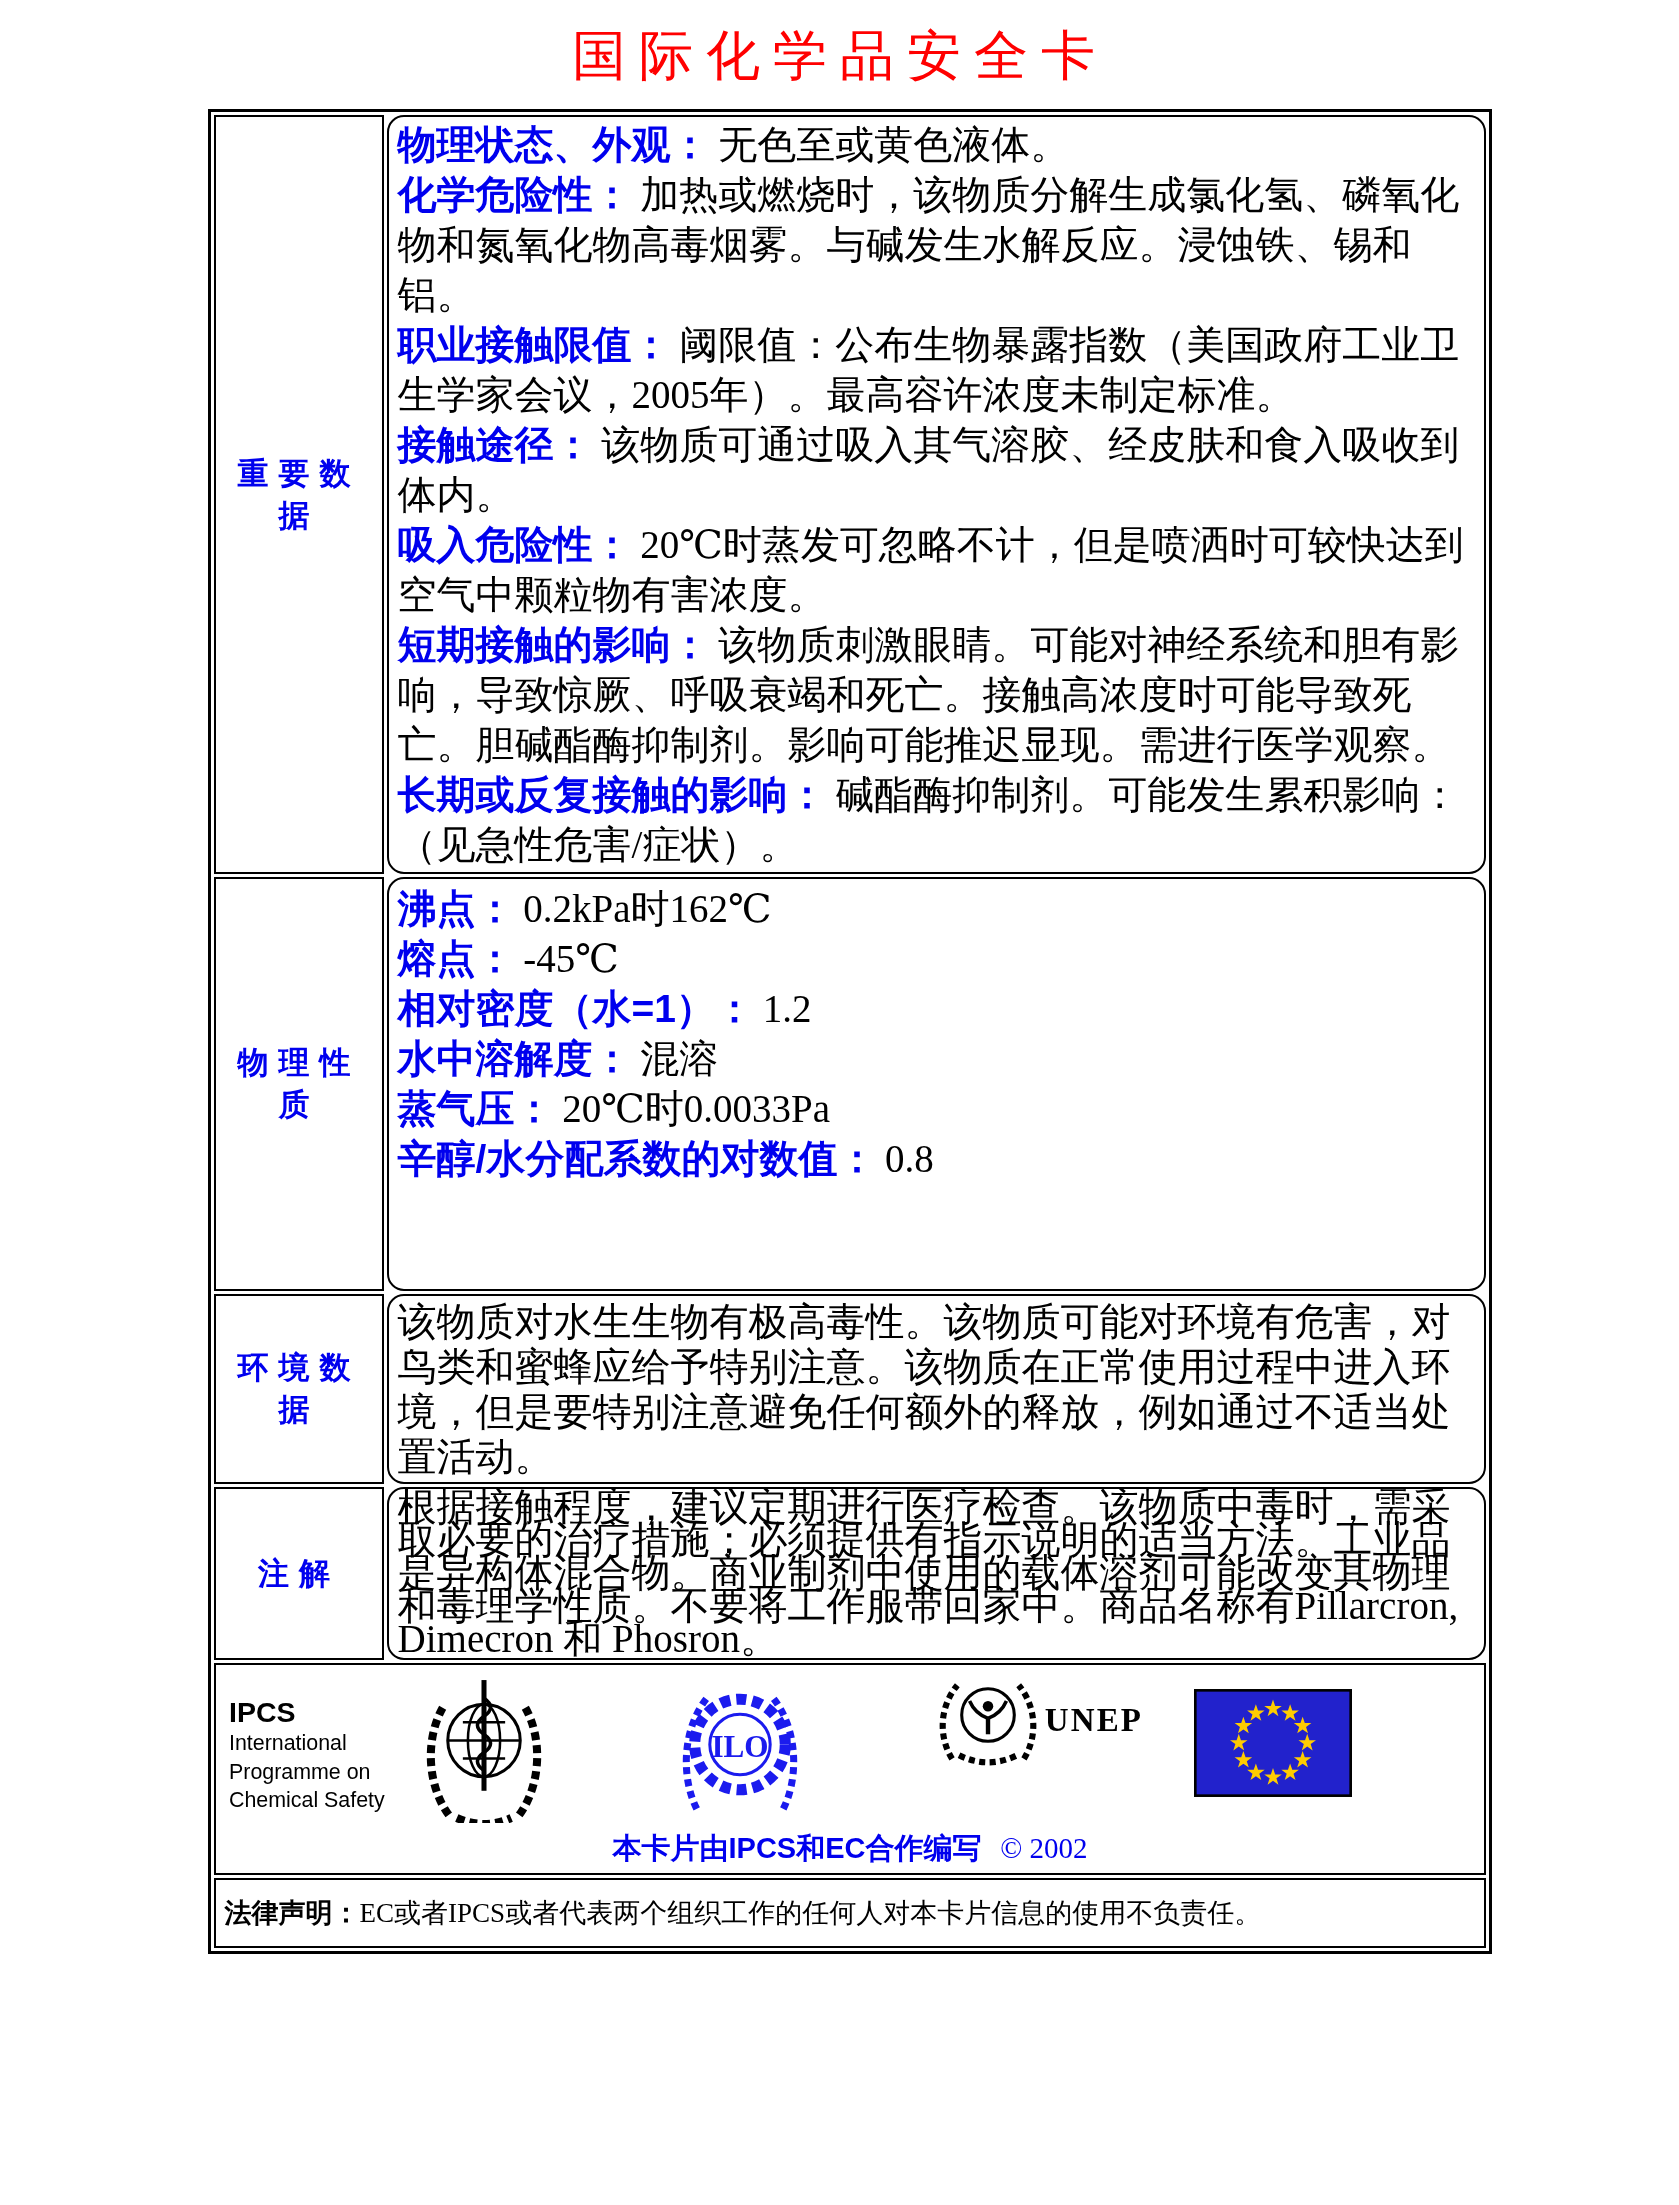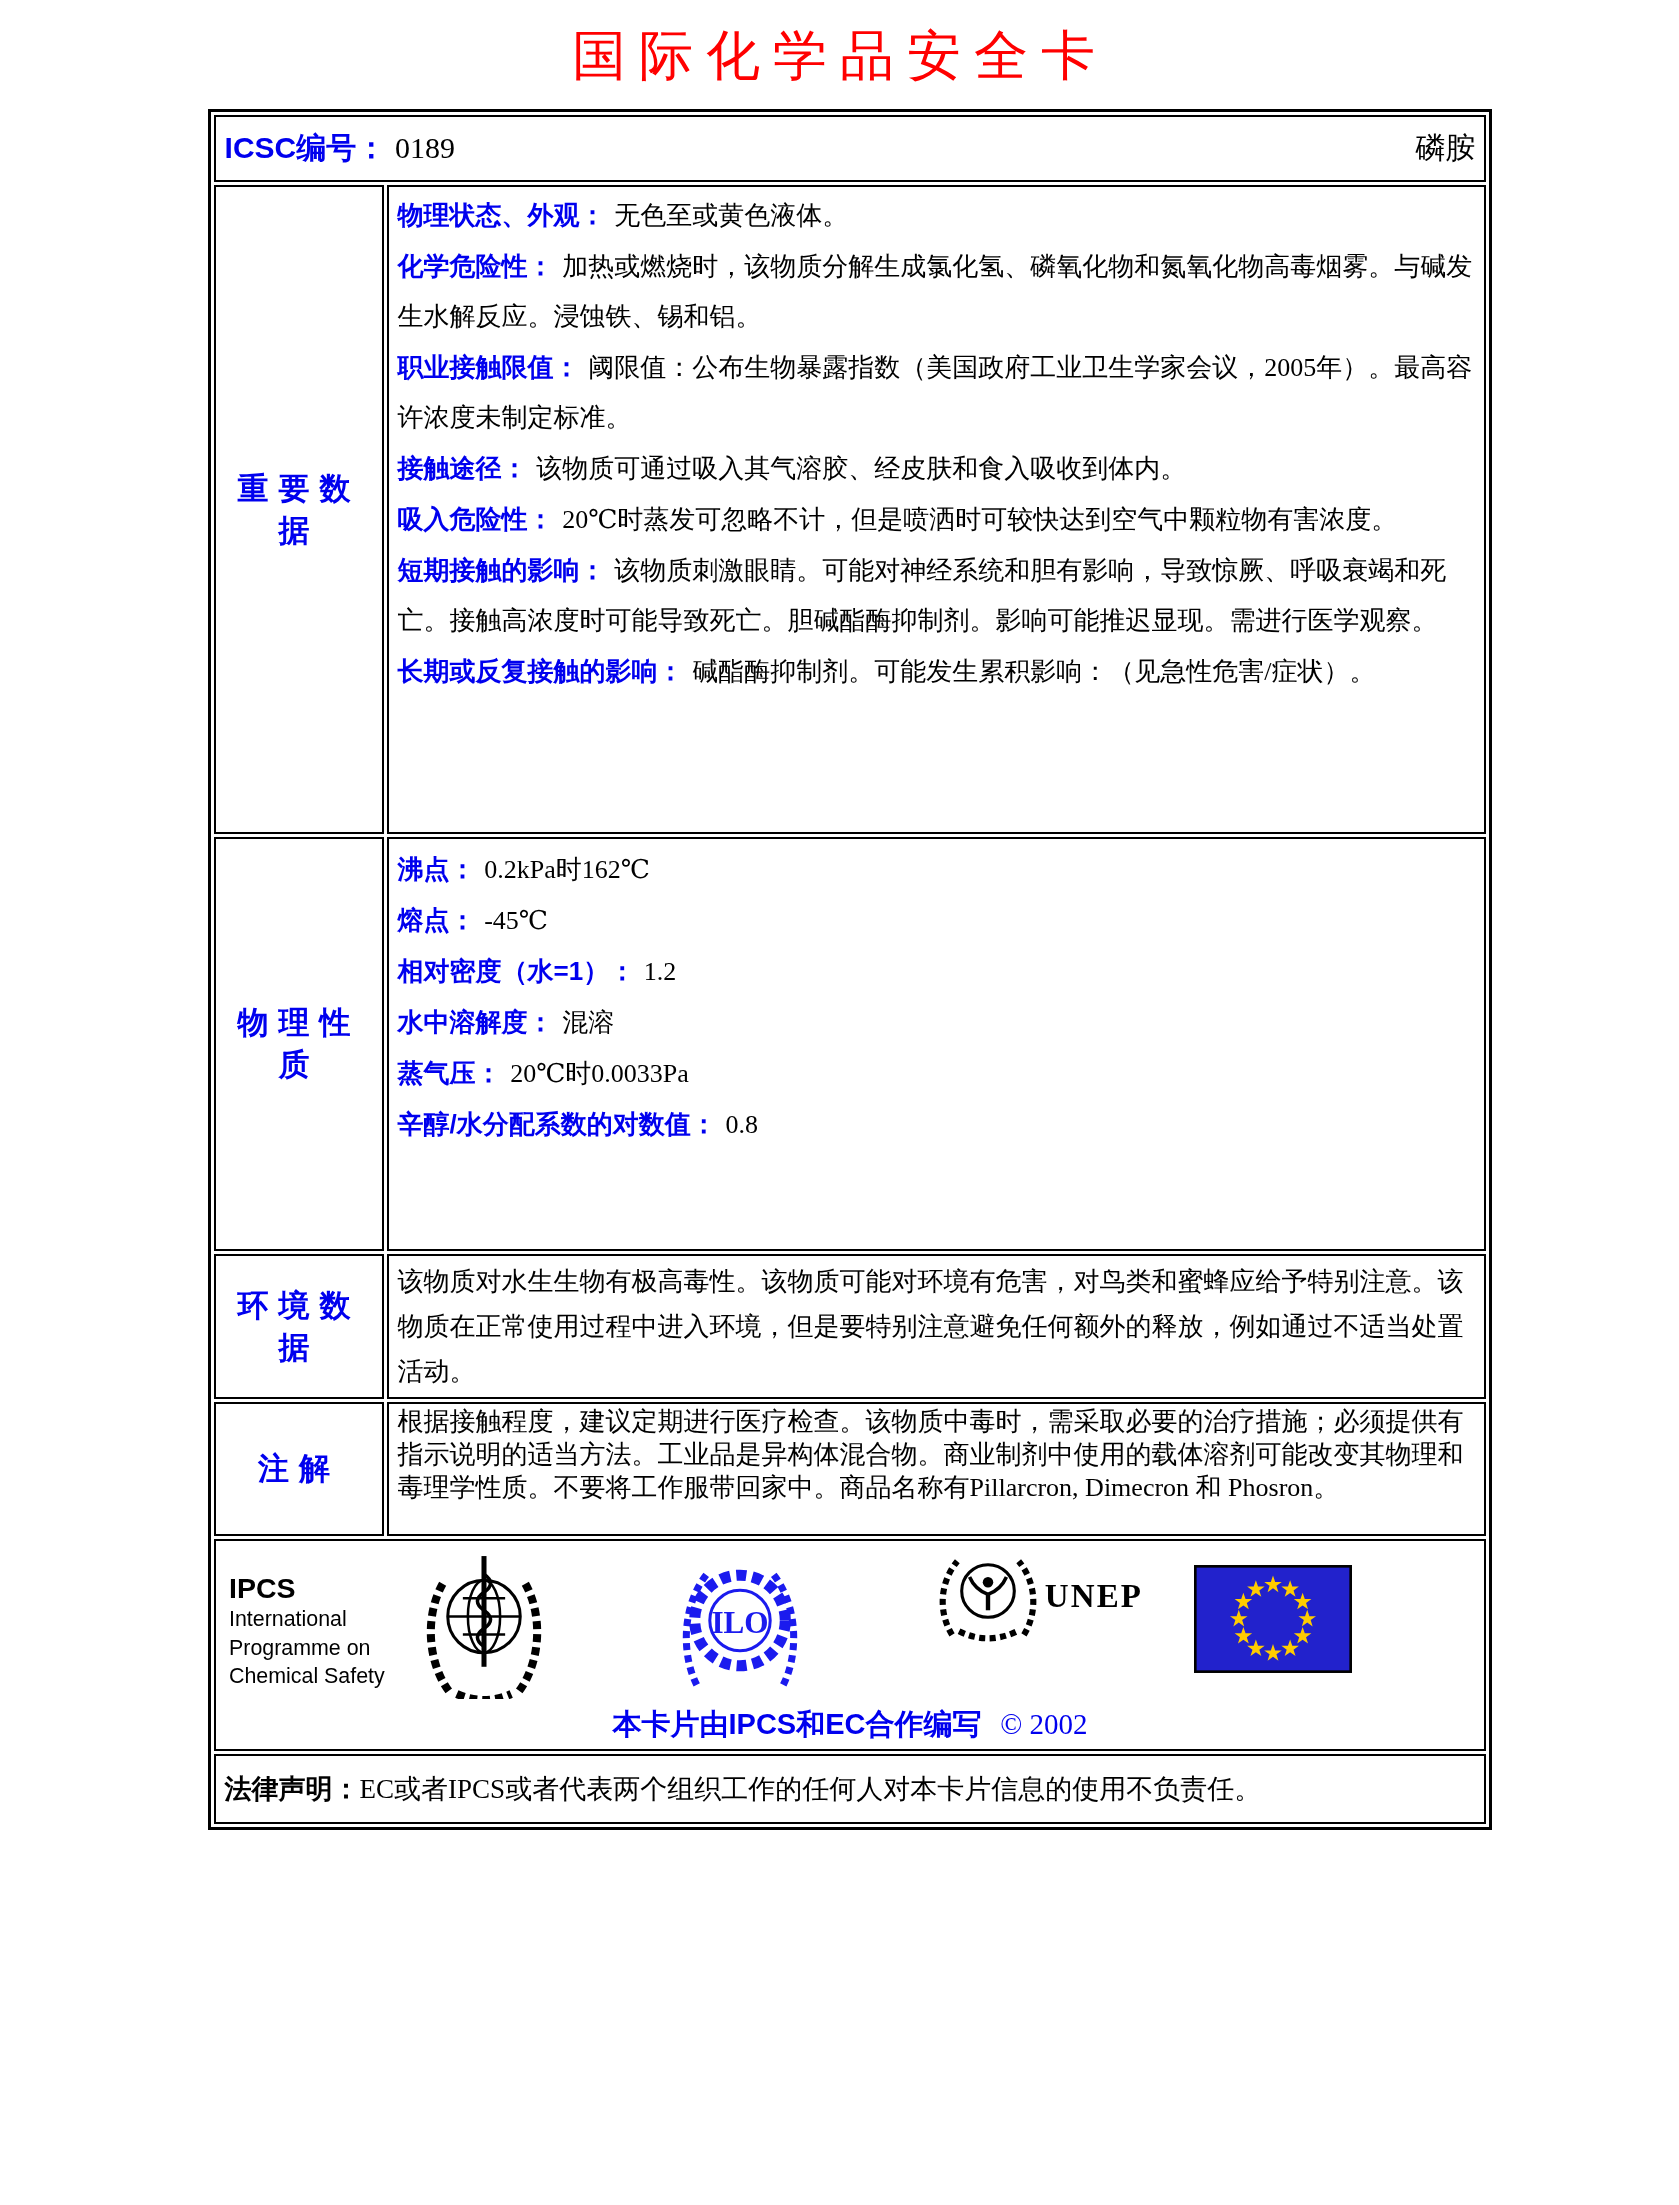--- a/index.html
+++ b/index.html
@@ -59,21 +59,21 @@
     color:var(--blue);
     font-family:var(--sans);
     font-weight:bold;
     font-size:31px;
     letter-spacing:10px;
     text-align:center;
     vertical-align:middle;
     padding:0 2.9px;
   }
   
-  td.content-cell{font-size:26px;padding:2.9px 10px 2.9px 8.6px;}
+  td.content-cell{font-size:39px;padding:2.9px 10px 2.9px 8.6px;border-radius:17px;}
   td.c-important{height:640px;}
   td.c-important p.entry{margin:0;line-height:50px;}
   td.c-physical{height:404px;}
   td.c-physical p.entry{margin:0 0 10px 0;line-height:40px;}
   td.c-physical p.entry:first-child{margin-top:7.1px;}
   td.c-env{height:128px;}
   td.c-env p{margin:0;line-height:45px;}
   td.c-notes{height:126px;padding-top:1.4px;}
   td.c-notes p{margin:0;line-height:33px;}
   td.c-add{height:36px;}
@@ -115,31 +115,20 @@
 
 <h1 class="page-title">国际化学品安全卡</h1>
 
 <table class="card">
   <colgroup>
       <col style="width:170px">
       <col>
     </colgroup>
 
   <tbody>
-      <tr>
-    <td class="c-header" colspan="2">
-      <div class="header-flex">
-        <span class="hdr-left">
-          <span class="lbl">ICSC编号：</span>
-          <span>0189</span>
-        </span>
-        <span class="chem-name">磷胺</span>
-      </div>
-    </td>
-  </tr>
 
   <tr>
     <td class="label-cell">重要数据</td>
     <td class="content-cell c-important">
       <p class="entry"><span class="lbl">物理状态、外观：</span><span>无色至或黄色液体。</span></p>
       <p class="entry"><span class="lbl">化学危险性：</span><span>加热或燃烧时，该物质分解生成氯化氢、磷氧化物和氮氧化物高毒烟雾。与碱发生水解反应。浸蚀铁、锡和铝。</span></p>
       <p class="entry"><span class="lbl">职业接触限值：</span><span>阈限值：公布生物暴露指数（美国政府工业卫生学家会议，2005年）。最高容许浓度未制定标准。</span></p>
       <p class="entry"><span class="lbl">接触途径：</span><span>该物质可通过吸入其气溶胶、经皮肤和食入吸收到体内。</span></p>
       <p class="entry"><span class="lbl">吸入危险性：</span><span>20℃时蒸发可忽略不计，但是喷洒时可较快达到空气中颗粒物有害浓度。</span></p>
       <p class="entry"><span class="lbl">短期接触的影响：</span><span>该物质刺激眼睛。可能对神经系统和胆有影响，导致惊厥、呼吸衰竭和死亡。接触高浓度时可能导致死亡。胆碱酯酶抑制剂。影响可能推迟显现。需进行医学观察。</span></p>

